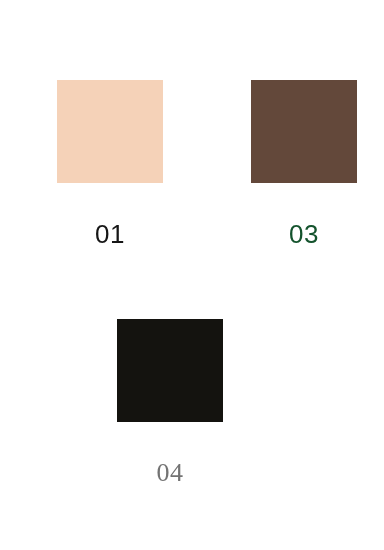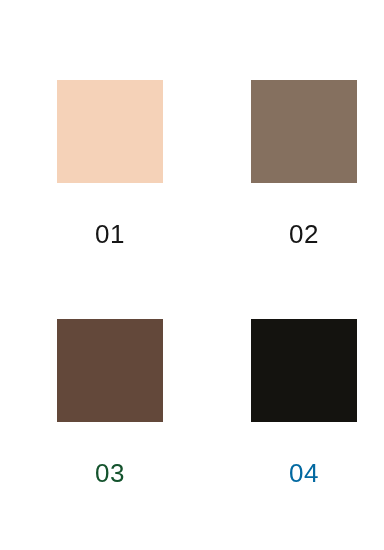--- a/index.html
+++ b/index.html
@@ -76,29 +76,25 @@
 
 <div id="palette-board" style="background-color: rgb(255, 255, 255);">
 
   <div class="swatch-grid">
 
     <div class="swatch-cell col-left">
       <div class="swatch-chip" style="background-color: rgb(245, 210, 184);"></div>
       <div class="swatch-label" style="color: rgb(22, 22, 22);">01</div>
     </div>
 
-    <div class="swatch-cell col-right">
-      <div class="swatch-chip" style="background-color: rgb(133, 112, 95);"></div>
-      <div class="swatch-label" style="color: rgb(22, 22, 22);">02</div>
-    </div>
 
     <div class="swatch-cell col-left">
       <div class="swatch-chip" style="background-color: rgb(99, 72, 58);"></div>
       <div class="swatch-label" style="color: #14532d;">03</div>
     </div>
 
     <div class="swatch-cell col-right">
       <div class="swatch-chip" style="background-color: rgb(20, 19, 15);"></div>
-      <div class="swatch-label" style="color: #0369a1;">04</div>
+      <div class="swatch-label" style="color: #737373; font-family: Liberation Serif, serif;">04</div>
     </div>
 
   </div>
 </div>
 
 </body></html>

